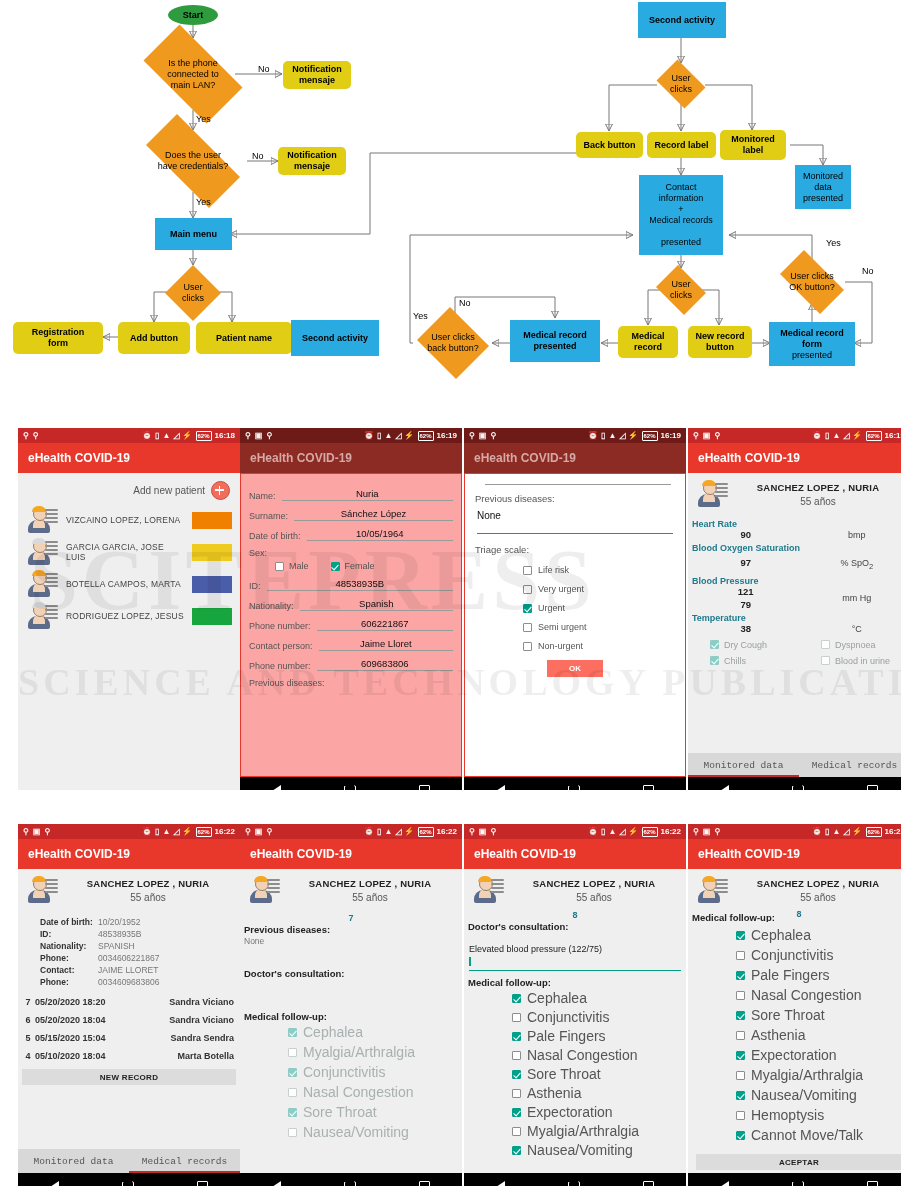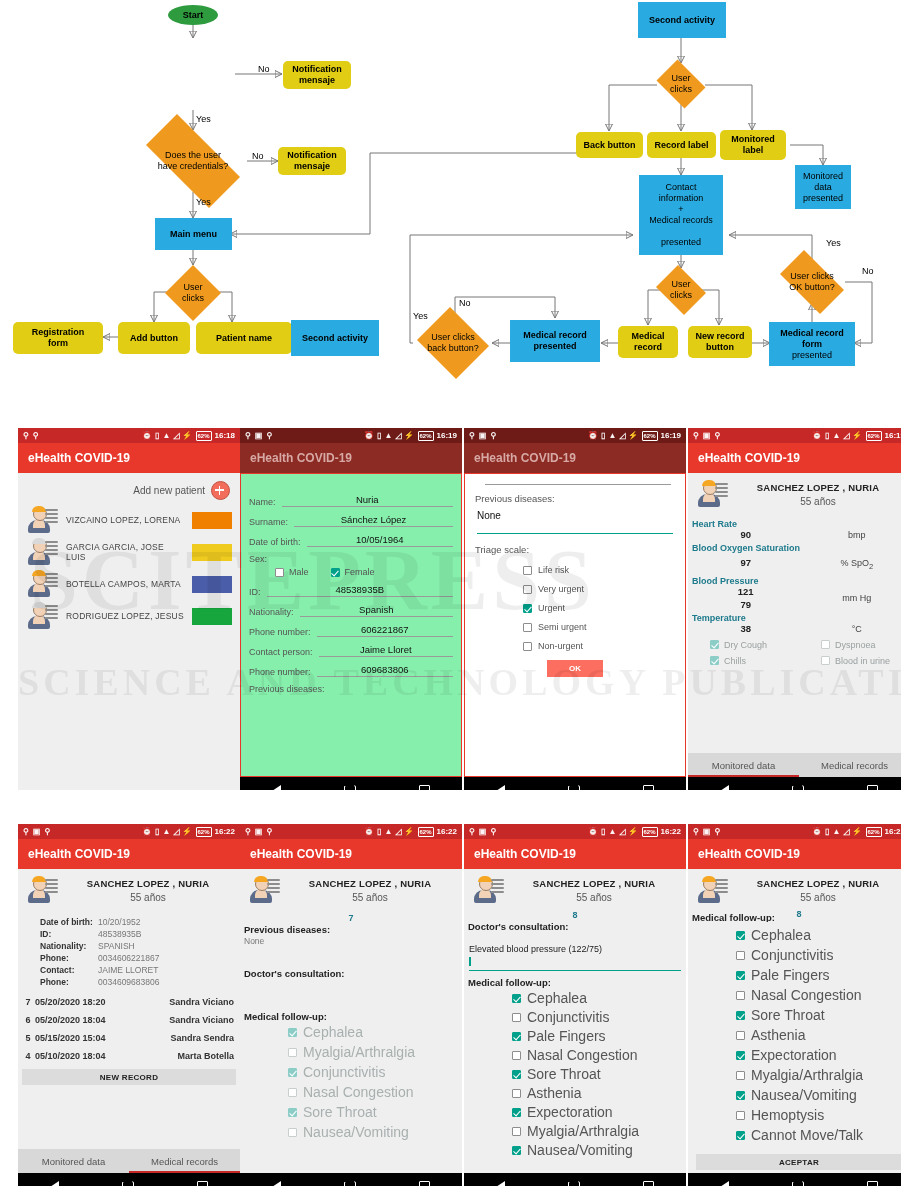--- a/index.html
+++ b/index.html
@@ -152,24 +152,24 @@
     display:flex;align-items:center;
     padding:4px 8px 4px 8px;gap:8px;height:32px;
     box-sizing:border-box;
   }
   .pname{font-size:8.5px;color:#444;letter-spacing:0.2px;flex:1;}
   .pswatch{width:40px;height:17px;}
 
   
   .formbox{
     border:1.5px solid #E8372B;
-    background:#86efac;
+    background:#fca5a5;
     box-sizing:border-box;
     height:100%;
-    padding:20px 8px;
+    padding:14px 8px;
   }
   .frow{
     display:flex;align-items:flex-end;justify-content:space-between;
     margin-bottom:7px;gap:6px;
   }
   .flabel{font-size:9px;color:#555;white-space:nowrap;}
   .fval{
     font-size:9.5px;color:#111;text-align:center;
     flex:1;border-bottom:1px solid #9a9a9a;
     padding-bottom:1px;min-width:60px;
@@ -218,20 +218,21 @@
   .symrow{display:flex;align-items:center;margin-top:6px;}
   .symcell{flex:1;display:flex;align-items:center;gap:5px;padding-left:22px;}
   .symlbl{font-size:9px;color:#9aa0a0;}
   .tabs{
     display:flex;background:#d8d8d8;height:24px;align-items:center;
   }
   .tab{
     flex:1;text-align:center;font-size:9.5px;color:#555;
     height:100%;display:flex;align-items:center;justify-content:center;
     position:relative;
+    font-family:Liberation Mono, monospace;
   }
   .tab.active:after{
     content:"";position:absolute;left:0;right:0;bottom:0;height:2.5px;background:#C62828;
   }
 
   
   .infoblk{padding:4px 0 0 22px;}
   .irow{display:flex;font-size:8.5px;margin-bottom:2px;}
   .ilab{width:58px;font-weight:bold;color:#333;}
   .ival{color:#777;}
@@ -324,20 +325,28 @@
       <path d="M845,282 L872,282 L872,343 L854,343"></path>
 
       <path d="M812,262 L812,235 L729,235"></path>
     </g>
   </svg>
 
   <div class="node n-green" style="left:168px;top:5px;width:50px;height:20px;font-size:9px;">
     <span>Start</span>
   </div>
 
+  <div class="diamond-wrap" style="left:130px;top:38px;width:126px;height:72px;">
+    <div class="dsh"></div>
+    <div class="dtx">
+      <div><span>Is the phone</span><br>
+      <span>connected to</span><br>
+      <span>main LAN?</span></div>
+    </div>
+  </div>
 
   <div class="node n-yellow" style="left:283px;top:61px;width:68px;height:28px;">
     <div><span>Notification</span><br>
     <span>mensaje</span></div>
   </div>
 
   <div class="edgelabel" style="left:258px;top:64px;">No</div>
   <div class="edgelabel" style="left:196px;top:114px;">Yes</div>
 
   <div class="diamond-wrap" style="left:130px;top:130px;width:126px;height:62px;">

